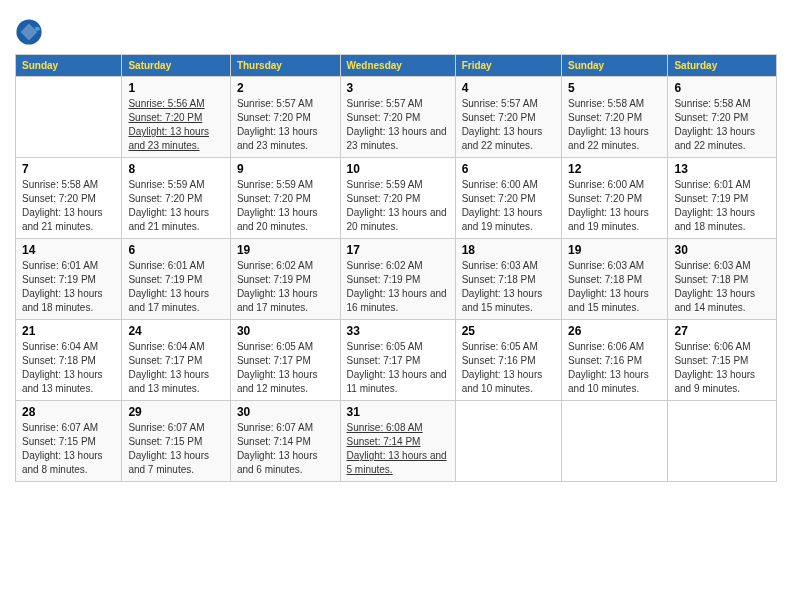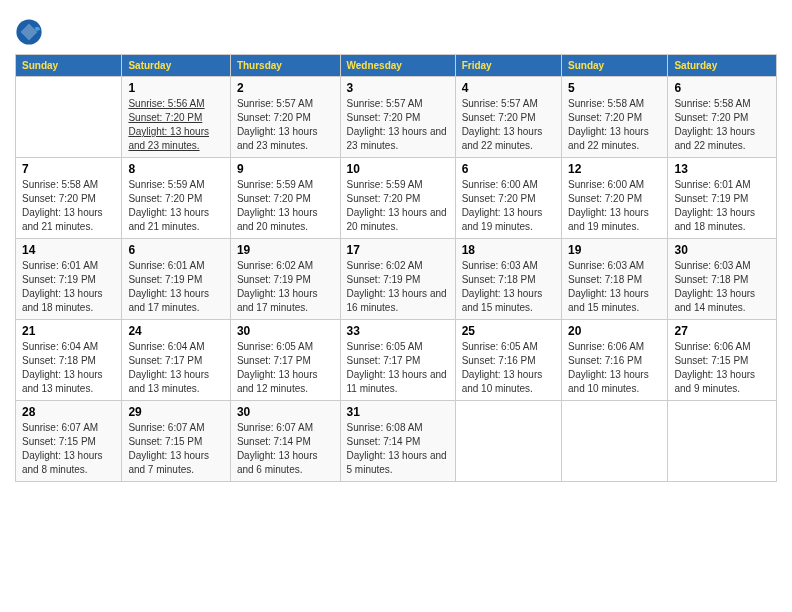--- a/index.html
+++ b/index.html
@@ -270,21 +270,21 @@
 Sunset: 7:17 PM
 Daylight: 13 hours and 11 minutes.</div>
         </td>
         <td>
           <span class="day-number">25</span>
           <div class="day-info" style="white-space: pre-line;">Sunrise: 6:05 AM
 Sunset: 7:16 PM
 Daylight: 13 hours and 10 minutes.</div>
         </td>
         <td>
-          <span class="day-number">20</span>
+          <span class="day-number">26</span>
           <div class="day-info" style="white-space: pre-line;">Sunrise: 6:06 AM
 Sunset: 7:16 PM
 Daylight: 13 hours and 10 minutes.</div>
         </td>
         <td>
           <span class="day-number">27</span>
           <div class="day-info" style="white-space: pre-line;">Sunrise: 6:06 AM
 Sunset: 7:15 PM
 Daylight: 13 hours and 9 minutes.</div>
         </td>
@@ -303,21 +303,21 @@
 Daylight: 13 hours and 7 minutes.</div>
         </td>
         <td>
           <span class="day-number">30</span>
           <div class="day-info" style="white-space: pre-line;">Sunrise: 6:07 AM
 Sunset: 7:14 PM
 Daylight: 13 hours and 6 minutes.</div>
         </td>
         <td>
           <span class="day-number">31</span>
-          <div class="day-info" style="white-space: pre-line;">Sunrise: 6:08 AM
+          <div class="day-info" style="white-space: pre-line; text-decoration: underline;">Sunrise: 6:08 AM
 Sunset: 7:14 PM
 Daylight: 13 hours and 5 minutes.</div>
         </td>
         <td class="empty-cell"></td>
         <td class="empty-cell"></td>
         <td class="empty-cell"></td>
       </tr>
     </tbody>
 </table>
 

